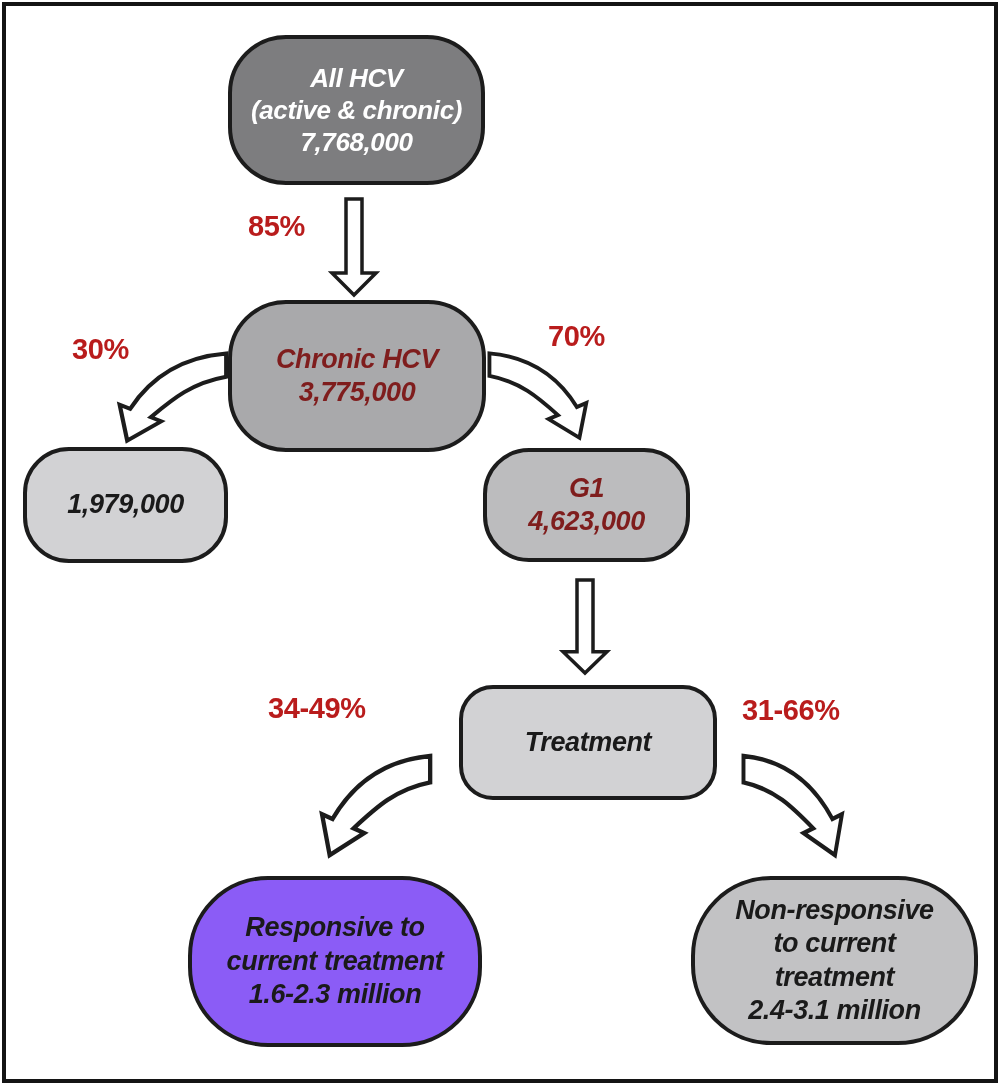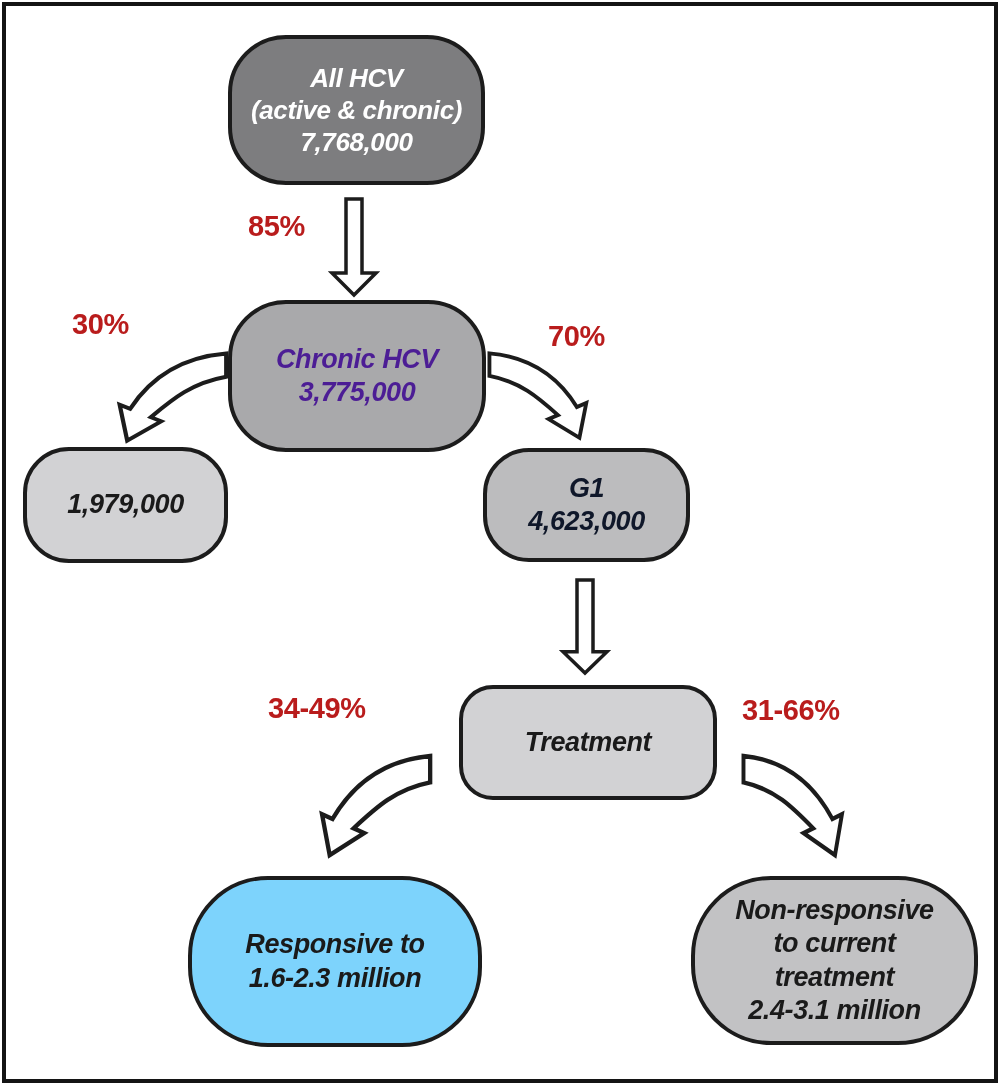--- a/index.html
+++ b/index.html
@@ -44,21 +44,21 @@
 
   .pct {
     position: absolute;
     font-weight: bold;
     font-size: 29px;
     letter-spacing: -0.4px;
     color: #b91c1c;
     white-space: nowrap;
   }
   .pct-85 { left: 248px; top: 210px; }
-  .pct-30 { left: 72px;  top: 308px; }
+  .pct-30 { left: 72px;  top: 333px; }
   .pct-70 { left: 548px; top: 320px; }
   .pct-3449 { left: 268px; top: 692px; }
   .pct-5166 { left: 742px; top: 694px; }
 
   svg.arr { position: absolute; overflow: visible; }
   svg.arr polygon, svg.arr path {
     fill: #ffffff;
     stroke: #1c1c1c;
     stroke-linejoin: miter;
   }
@@ -82,40 +82,40 @@
     <span class="nl">All HCV</span>
     <span class="nl">(active &amp; chronic)</span>
     <span class="nl">7,768,000</span>
   </div>
 
   <svg class="arr arrow-down arrow-down-1" viewBox="0 0 48 100" preserveAspectRatio="none">
     <polygon points="16,2 32,2 32,76 46,76 24,98 2,76 16,76"></polygon>
   </svg>
   <div class="pct pct-85">85%</div>
 
-  <div class="node node-chronic-hcv" style="background-color: rgb(169, 169, 171); color: #4c1d95;">
+  <div class="node node-chronic-hcv" style="background-color: rgb(169, 169, 171); color: #7f1d1d;">
     <span class="nl">Chronic HCV</span>
     <span class="nl">3,775,000</span>
   </div>
 
   <svg class="arr arrow-curve arrow-curve-1" viewBox="0 0 140 110" preserveAspectRatio="none">
     <path d="M 136 4 C 92 8 58 28 34 68.2 L 23 63.4 L 31 105 L 67 82.6 L 56 77.8 C 80 56 100 38 136 31 Z"></path>
   </svg>
   <div class="pct pct-30">30%</div>
 
   <svg class="arr arrow-curve arrow-curve-2" viewBox="0 0 140 110" preserveAspectRatio="none">
     <path d="M 136 4 C 92 8 58 28 34 68.2 L 23 63.4 L 31 105 L 67 82.6 L 56 77.8 C 80 56 100 38 136 31 Z"></path>
   </svg>
   <div class="pct pct-70">70%</div>
 
   <div class="node node-non-g1-hcv" style="background-color: rgb(210, 210, 212); color: rgb(26, 26, 26);">
     <span class="nl">1,979,000</span>
   </div>
 
-  <div class="node node-g1" style="background-color: rgb(188, 188, 190); color: #0f172a;">
+  <div class="node node-g1" style="background-color: rgb(188, 188, 190); color: #7f1d1d;">
     <span class="nl">G1</span>
     <span class="nl">4,623,000</span>
   </div>
 
   <svg class="arr arrow-down arrow-down-2" viewBox="0 0 48 100" preserveAspectRatio="none">
     <polygon points="16,2 32,2 32,76 46,76 24,98 2,76 16,76"></polygon>
   </svg>
 
   <div class="node node-treatment" style="background-color: rgb(210, 210, 212); color: rgb(26, 26, 26);">
     <span class="nl">Treatment</span>
@@ -124,22 +124,23 @@
   <svg class="arr arrow-curve arrow-curve-3" viewBox="0 0 140 110" preserveAspectRatio="none">
     <path d="M 136 4 C 92 8 58 28 34 68.2 L 23 63.4 L 31 105 L 67 82.6 L 56 77.8 C 80 56 100 38 136 31 Z"></path>
   </svg>
   <div class="pct pct-3449">34-49%</div>
 
   <svg class="arr arrow-curve arrow-curve-4" viewBox="0 0 140 110" preserveAspectRatio="none">
     <path d="M 136 4 C 92 8 58 28 34 68.2 L 23 63.4 L 31 105 L 67 82.6 L 56 77.8 C 80 56 100 38 136 31 Z"></path>
   </svg>
   <div class="pct pct-5166">31-66%</div>
 
-  <div class="node node-responsive" style="background-color: #7dd3fc; color: rgb(26, 26, 26);">
+  <div class="node node-responsive" style="background-color: #8b5cf6; color: rgb(26, 26, 26);">
     <span class="nl">Responsive to</span>
+    <span class="nl">current treatment</span>
     <span class="nl">1.6-2.3 million</span>
   </div>
 
   <div class="node node-non-responsive" style="background-color: rgb(194, 194, 196); color: rgb(26, 26, 26);">
     <span class="nl">Non-responsive</span>
     <span class="nl">to current</span>
     <span class="nl">treatment</span>
     <span class="nl">2.4-3.1 million</span>
   </div>
 

